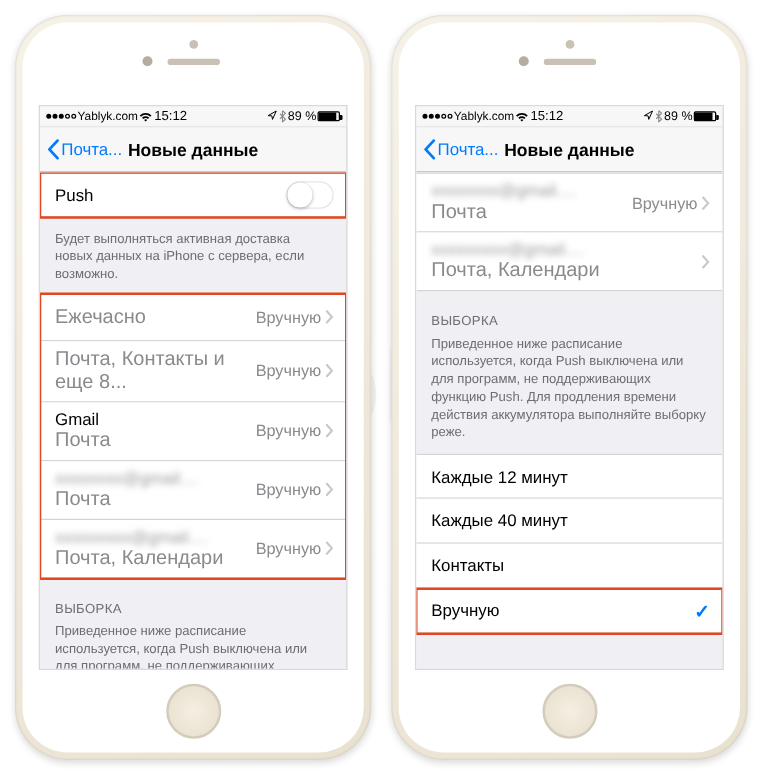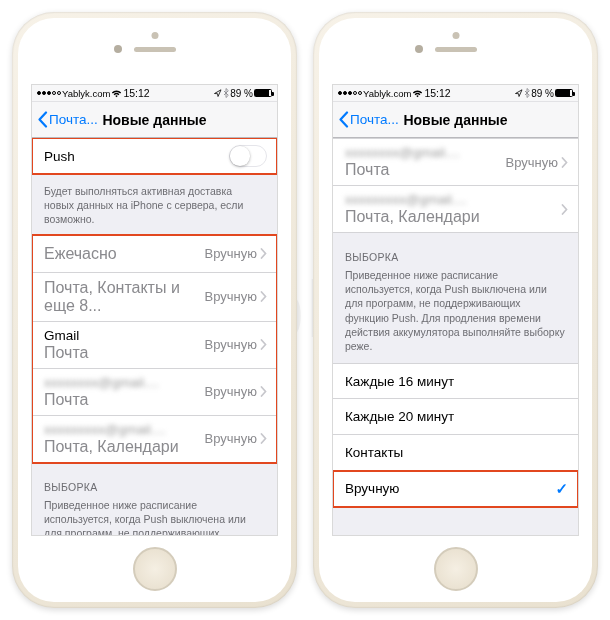--- a/index.html
+++ b/index.html
@@ -405,24 +405,24 @@
               <svg width="7" height="11" viewBox="0 0 7 11">
                 <path d="M1.5 1 L5.5 5.5 L1.5 10" fill="none" stroke="#c7c7cc" stroke-width="1.7" stroke-linecap="round"></path>
               </svg>
             </span>
         </div>
 
         <div class="section-header">ВЫБОРКА</div>
         <div class="section-footer" style="padding-top:0;padding-bottom:10px">Приведенное ниже расписание используется, когда Push выключена или для программ, не поддерживающих функцию Push. Для продления времени действия аккумулятора выполняйте выборку реже.</div>
 
         <div class="cell" style="border-top:0.5px solid #d4d4d7">
-          <span class="cell-title">Каждые 16 минут</span>
+          <span class="cell-title">Каждые 12 минут</span>
         </div>
         <div class="cell">
-          <span class="cell-title">Каждые 20 минут</span>
+          <span class="cell-title">Каждые 40 минут</span>
         </div>
         <div class="cell">
           <span class="cell-title">Контакты</span>
         </div>
         <div class="cell hl">
           <span class="cell-title" style="flex:1">Вручную</span>
           <span class="check">✓</span>
         </div>
       </div>
     </div>

